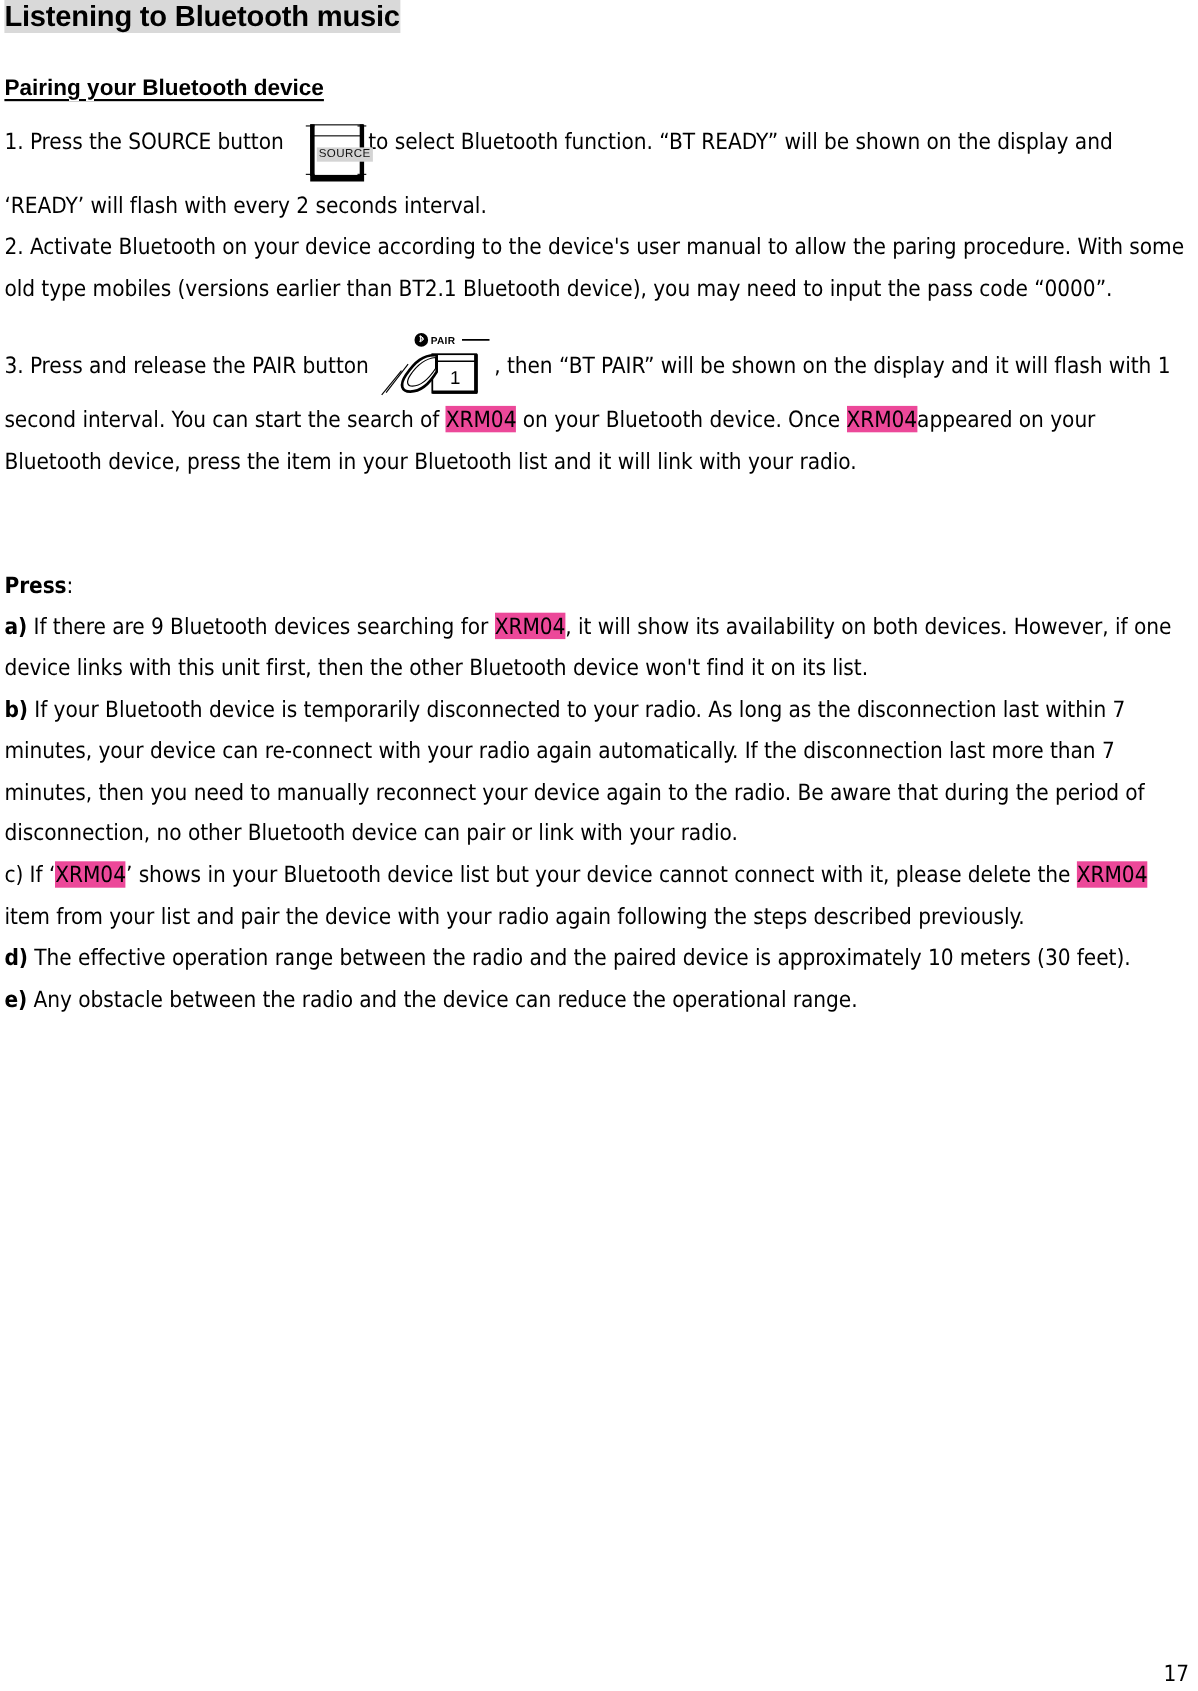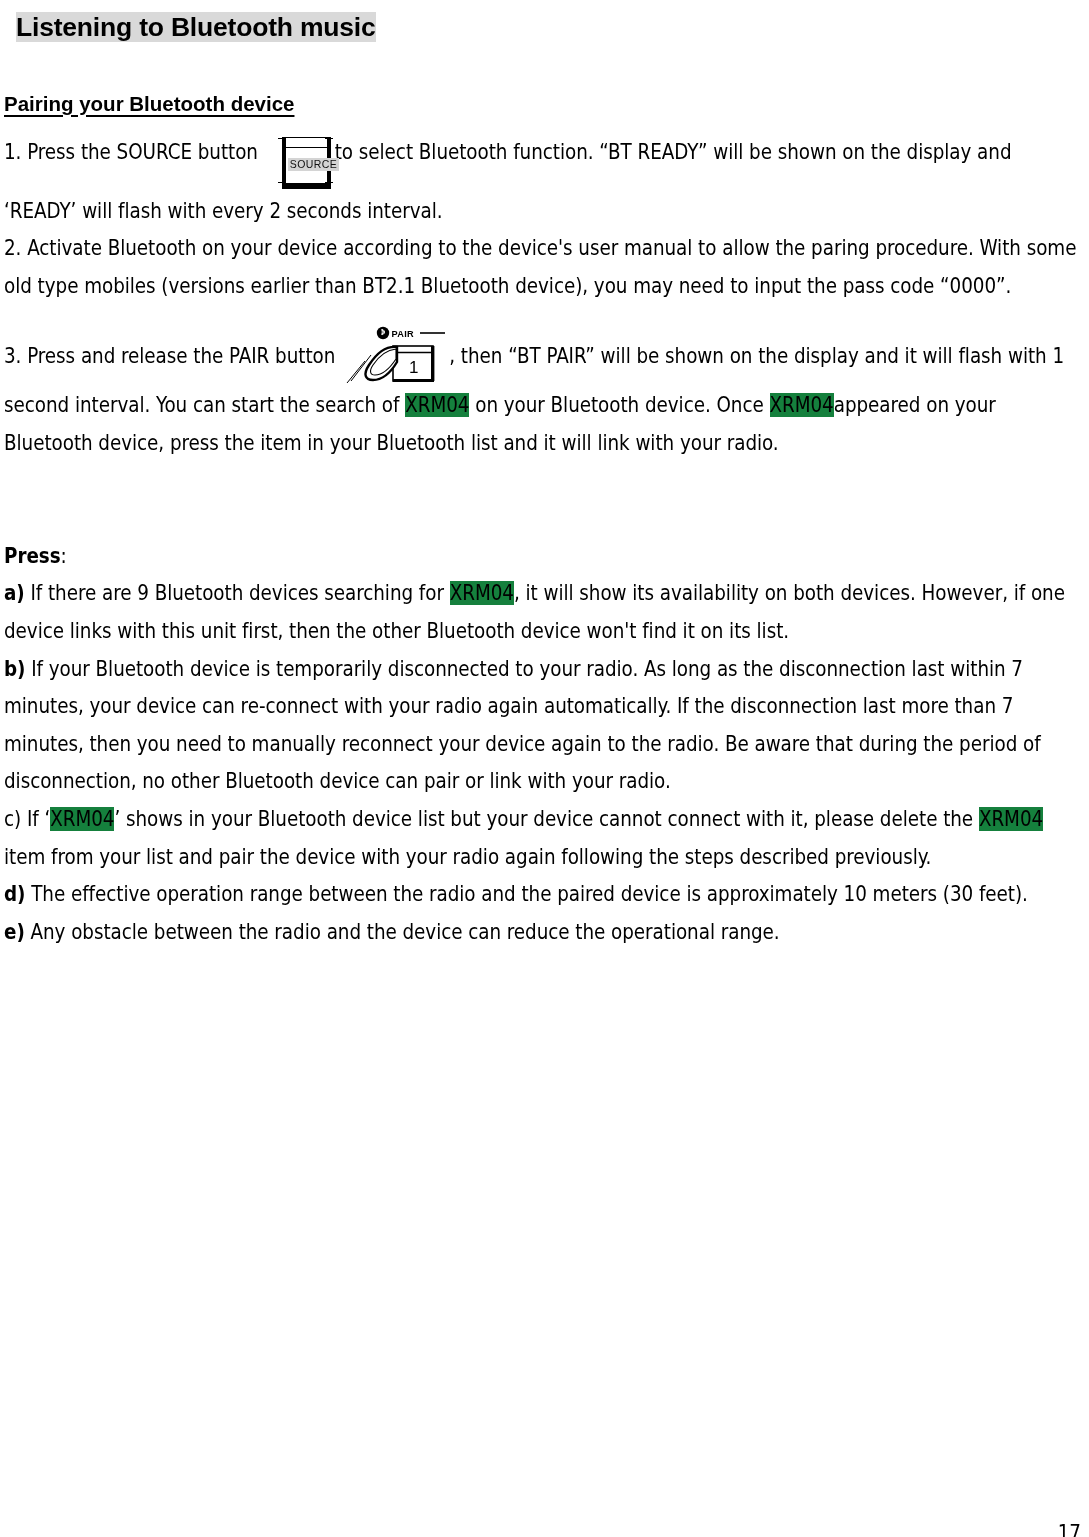--- a/index.html
+++ b/index.html
@@ -23,21 +23,21 @@
     padding: 0px 8px 0px 4px;
   }
 
   
   .doc-title {
     font-family: "Liberation Sans", sans-serif;
     font-weight: bold;
     font-size: 26.5px;
     line-height: 30px;
     letter-spacing: -0.2px;
-    margin: 12px;
+    margin: 0;
     padding: 0;
     display: block;
   }
   .doc-title .hl {
     background: #d9d9d9;
   }
   .sub-head {
     font-family: "Liberation Sans", sans-serif;
     font-weight: bold;
     font-size: 20.5px;
@@ -53,21 +53,21 @@
     font-family: "DejaVu Sans Condensed", "Liberation Sans Narrow", "Liberation Sans", sans-serif;
     font-size: 20.4px;
     font-stretch: condensed;
     line-height: 37.6px;
     margin: 0;
     padding: 0;
     white-space: normal;
     letter-spacing: -0.05px;
   }
   .body-text b, .bold { font-weight: bold; }
-  .hl { background: #15803d; }
+  .hl { background: #ec4899; }
 
   .blank-line { height: 37.6px; }
 
   
   .fig-source {
     display: inline-block;
     position: relative;
     width: 58px;
     height: 52px;
     vertical-align: -34px;

